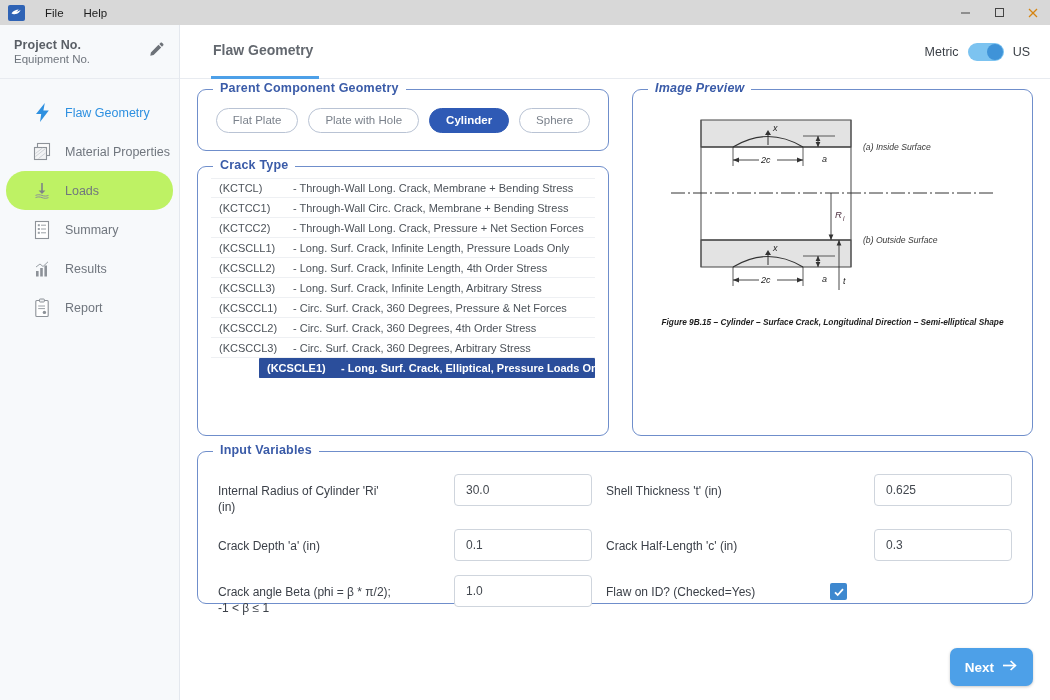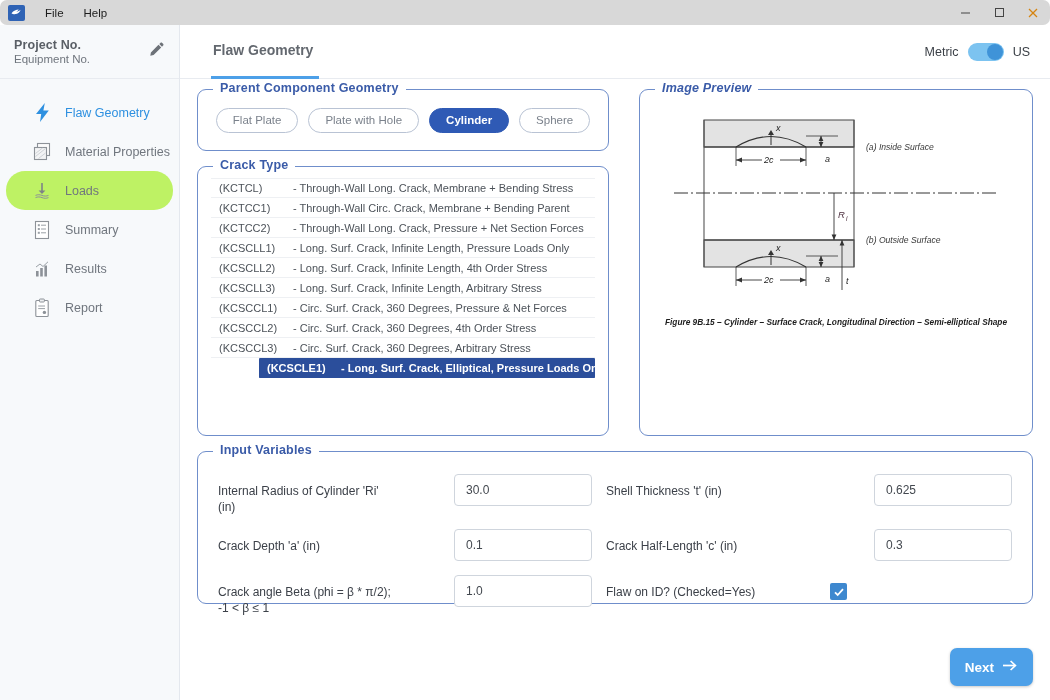--- a/index.html
+++ b/index.html
@@ -7,21 +7,21 @@
     width: 1050px; height: 700px;
     font-family: "Liberation Sans", sans-serif;
     background: #ffffff;
     overflow: hidden;
   }
   #app { width: 1050px; height: 700px; position: relative; display: flex; flex-direction: column; }
 
   
   .titlebar {
     height: 25px; background: #d8d8d8; display: flex; align-items: center;
-    flex: 0 0 25px; position: relative; border-radius: 7px;
+    flex: 0 0 25px; position: relative;
   }
   .logo-box {
     width: 17px; height: 16px; margin-left: 8px; background: #2f63b5;
     border-radius: 2px; display: flex; align-items: center; justify-content: center;
   }
   .menu-items { display: flex; gap: 14px; margin-left: 17px; }
   .menu-item { font-size: 11.5px; color: #1c1c1c; padding: 2px 3px; }
   .win-controls { margin-left: auto; display: flex; align-items: center; }
   .win-btn { width: 34px; height: 25px; display: flex; align-items: center; justify-content: center; font-size: 12px; color: #333; }
   .win-btn.close { color: #d58512; font-size: 13px; }
@@ -69,21 +69,21 @@
   .content { flex: 1; padding: 10px 17px 0 17px; position: relative; }
 
   
   .card { border: 1.4px solid #6f8ecb; border-radius: 9px; position: relative; }
   .card > .legend {
     position: absolute; top: -9px; left: 15px; background: #fff; padding: 0 7px;
     font-size: 12.5px; font-weight: bold; color: #3a5ba8; letter-spacing: .2px;
     white-space: nowrap;
   }
 
-  .top-row { display: flex; gap: 30px; align-items: flex-end; }
+  .top-row { display: flex; gap: 23px; align-items: flex-end; }
   .left-col { width: 412px; flex: 0 0 412px; display: flex; flex-direction: column; gap: 15px; }
   .right-col { flex: 1; }
 
   
   .geom-card { height: 62px; display: flex; align-items: center; justify-content: center; gap: 10px; }
   .pill {
     height: 25px; border-radius: 13px; border: 1px solid #b9c3d4; background: #fff;
     color: #7b828c; font-size: 11.5px; display: flex; align-items: center; justify-content: center;
     padding: 0 16px; white-space: nowrap;
   }
@@ -276,21 +276,21 @@
 
             <div class="card crack-card">
               <div class="legend">Crack Type</div>
               <div class="crack-list">
                 <div class="crack-row">
                     <span class="crack-code">(KCTCL)</span>
                     <span class="crack-desc">- Through-Wall Long. Crack, Membrane + Bending Stress</span>
                   </div>
                 <div class="crack-row">
                     <span class="crack-code">(KCTCC1)</span>
-                    <span class="crack-desc">- Through-Wall Circ. Crack, Membrane + Bending Parent</span>
+                    <span class="crack-desc">- Through-Wall Circ. Crack, Membrane + Bending Stress</span>
                   </div>
                 <div class="crack-row">
                     <span class="crack-code">(KCTCC2)</span>
                     <span class="crack-desc">- Through-Wall Long. Crack, Pressure + Net Section Forces</span>
                   </div>
                 <div class="crack-row">
                     <span class="crack-code">(KCSCLL1)</span>
                     <span class="crack-desc">- Long. Surf. Crack, Infinite Length, Pressure Loads Only</span>
                   </div>
                 <div class="crack-row">

